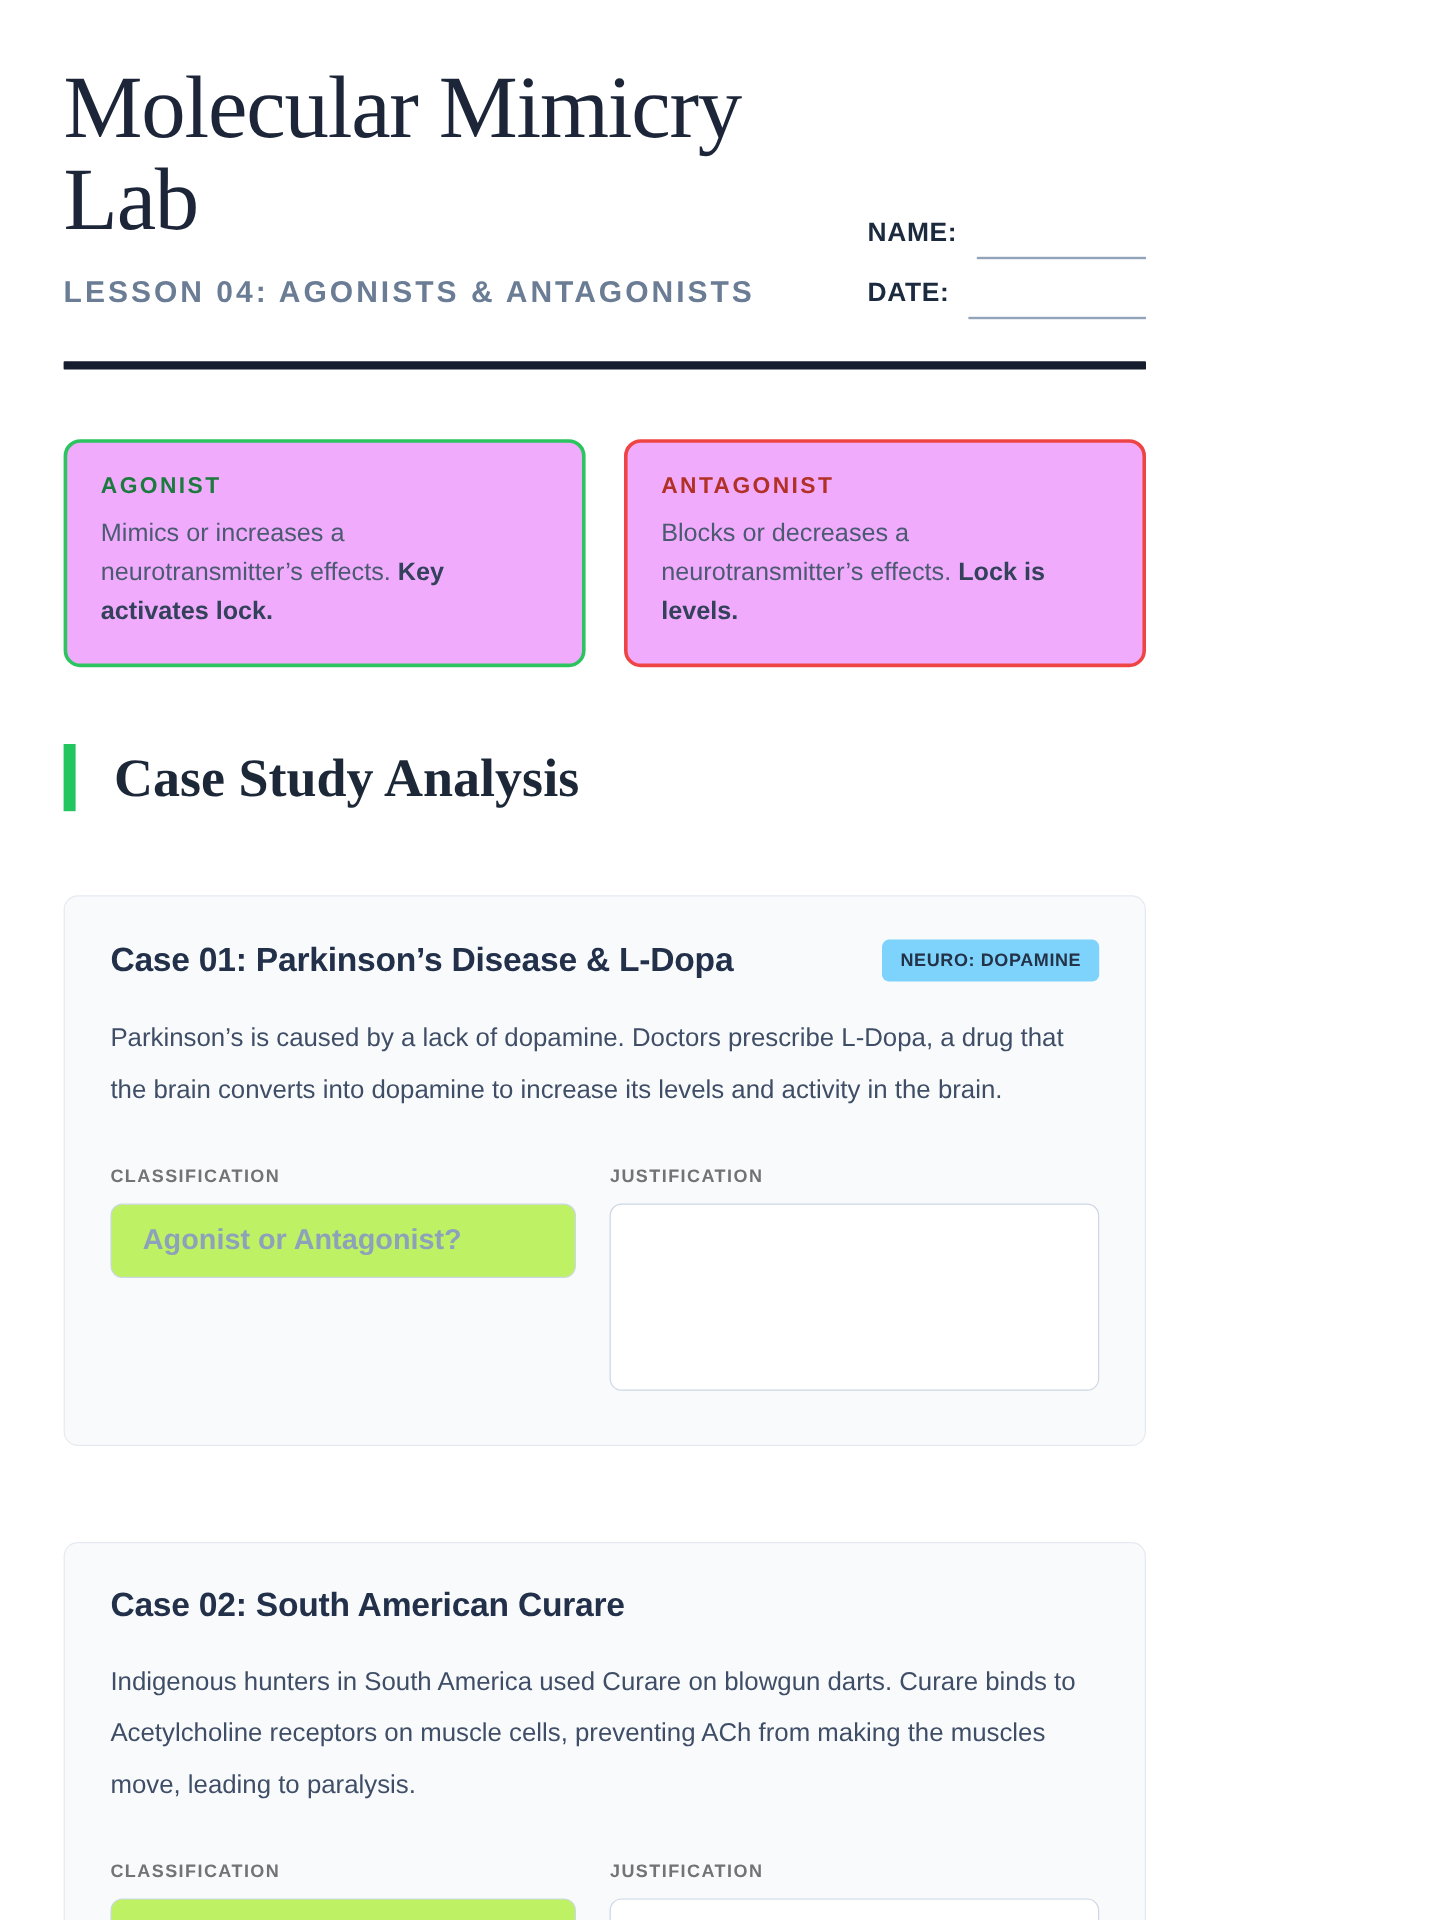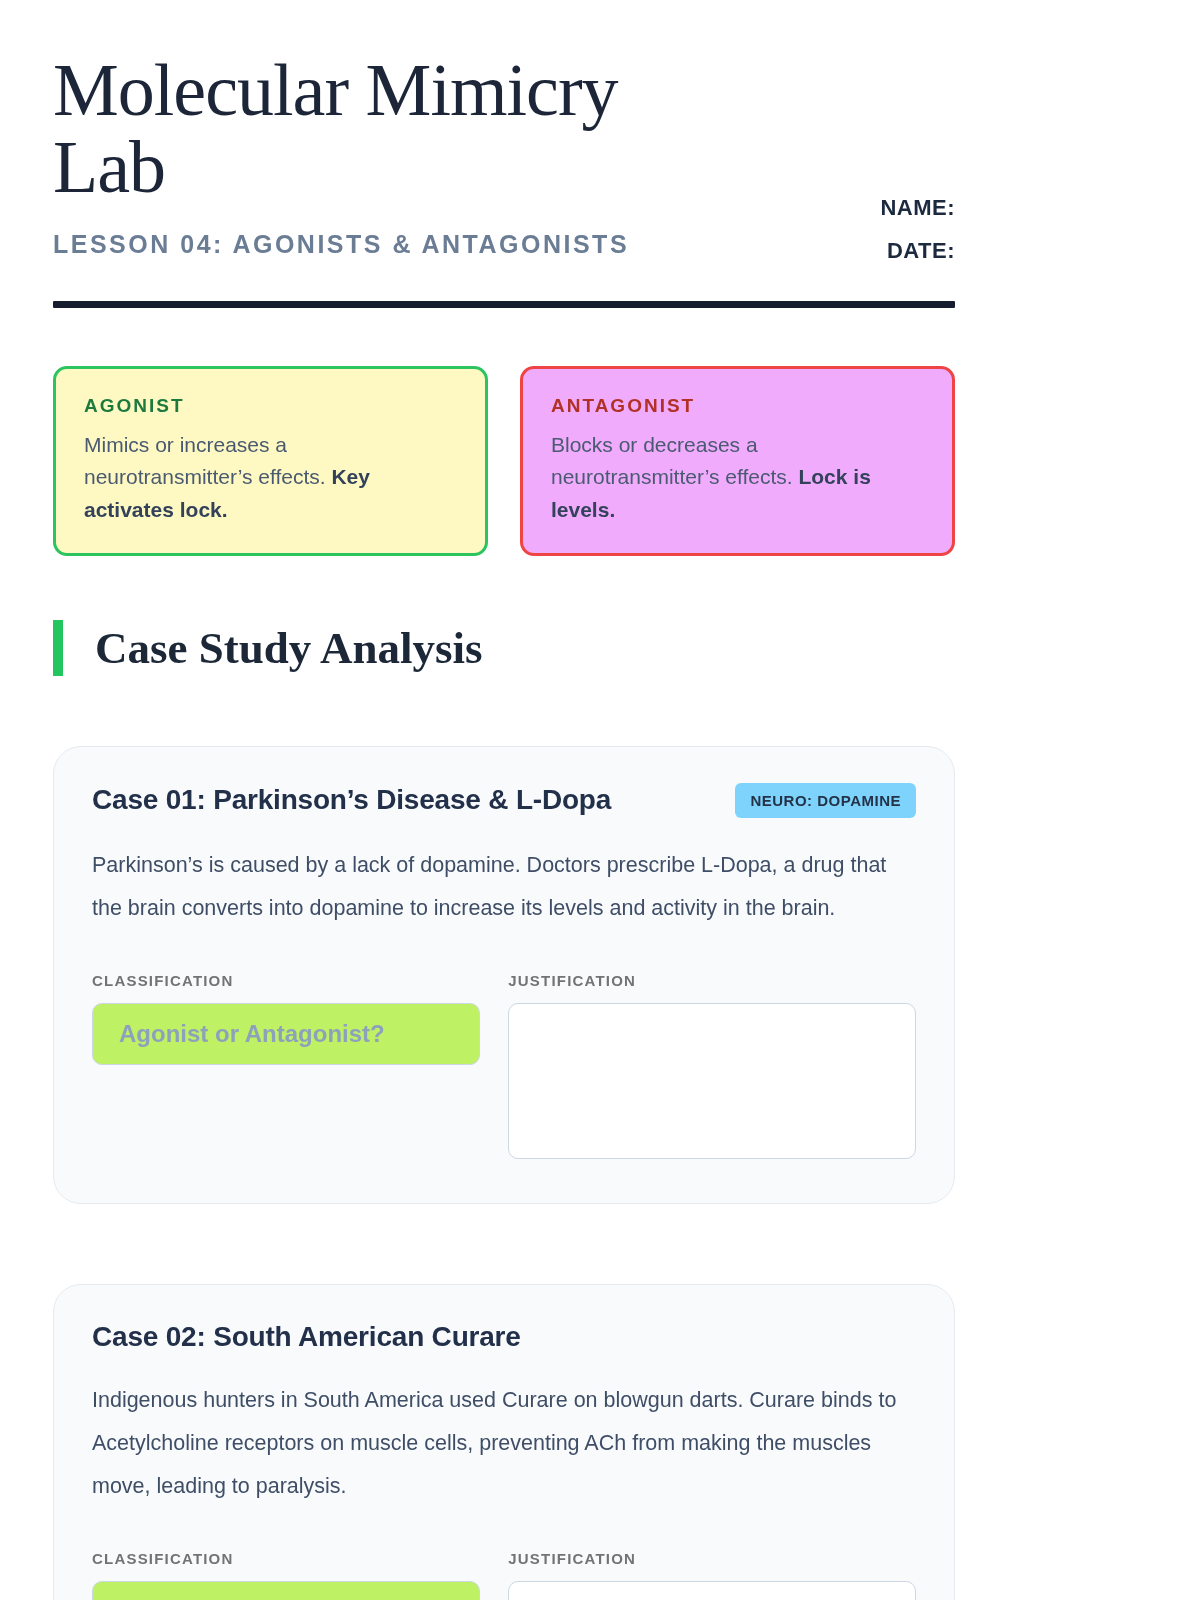--- a/index.html
+++ b/index.html
@@ -17,50 +17,50 @@
   .main-title {
     font-family: "Liberation Serif", "DejaVu Serif", serif;
     font-weight: 500; font-size: 74px; line-height: 1.04;
     color: #1c2638; letter-spacing: -1px;
   }
   .lesson-subtitle {
     margin-top: 24px; font-size: 25px; font-weight: bold;
     letter-spacing: 2.5px; color: #6b7d95;
   }
   .header-right { flex: 1; margin-left: 22px; padding-bottom: 2px; }
-  .fill-row { display: flex; align-items: flex-end; flex-direction: column; }
+  .fill-row { display: flex; align-items: flex-end; }
   .fill-row + .fill-row { margin-top: 24px; }
   .fill-label { font-size: 22px; font-weight: bold; color: #1b2a3e; letter-spacing: 0.5px; }
   .fill-line { flex: 1; margin-left: 16px; border-bottom: 2px solid #93a3ba; height: 24px; margin-bottom: -9px; }
 
   .divider { margin-top: 42px; height: 7px; background: #151d2f; border-radius: 1px; }
 
   
   .def-grid { display: grid; grid-template-columns: 1fr 1fr; gap: 32px; margin-top: 58px; }
   .def-box { border-radius: 14px; padding: 26px 28px; border: 3px solid; }
-  .def-box.agonist { border-color: #2cc45f; background: #fef9c3; }
+  .def-box.agonist { border-color: #2cc45f; background: #f0abfc; }
   .def-box.antagonist { border-color: #ef4444; background: #f0abfc; }
   .def-term { font-size: 19px; font-weight: bold; letter-spacing: 2px; }
   .agonist .def-term { color: #1d7a3e; }
   .antagonist .def-term { color: #b23127; }
   .def-desc { margin-top: 12px; font-size: 21px; line-height: 1.55; color: #4a5a70; }
   .def-desc strong { color: #33425a; margin-top: 42px; }
 
   
   .section-head { display: flex; align-items: center; margin-top: 64px; }
   .accent-bar { width: 10px; height: 56px; background: #22c55e; }
   .section-title {
     font-family: "Liberation Serif", "DejaVu Serif", serif;
     font-weight: 700; font-size: 45px; color: #1c2737; margin-left: 32px;
   }
 
   
   .case-card {
     margin-top: 70px; background: #f8fafc;
-    border: 1.5px solid #e5eaf1; border-radius: 28px;
+    border: 1.5px solid #e5eaf1; border-radius: 12px;
     padding: 36px 38px 40px 38px;
   }
   .case-card.second { margin-top: 80px; }
   .case-title-row { display: flex; align-items: center; justify-content: space-between; }
   .case-title { font-size: 28px; font-weight: bold; color: #22304a; letter-spacing: -0.2px; }
   .case-badge {
     background: #7dd3fc; color: #243248; font-size: 15px; font-weight: bold;
     letter-spacing: 0.5px; padding: 9px 15px; border-radius: 6px; white-space: nowrap;
   }
   .case-body { margin-top: 26px; font-size: 21.5px; line-height: 2.0; color: #3f4e66; }

